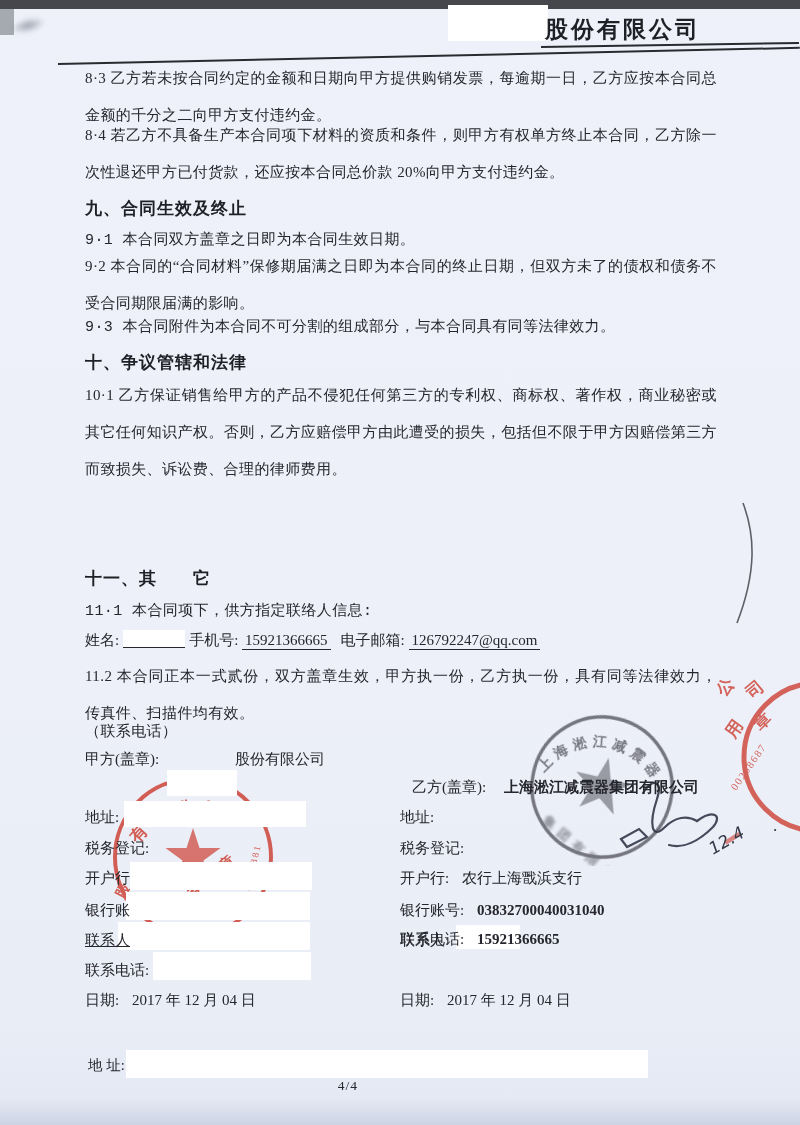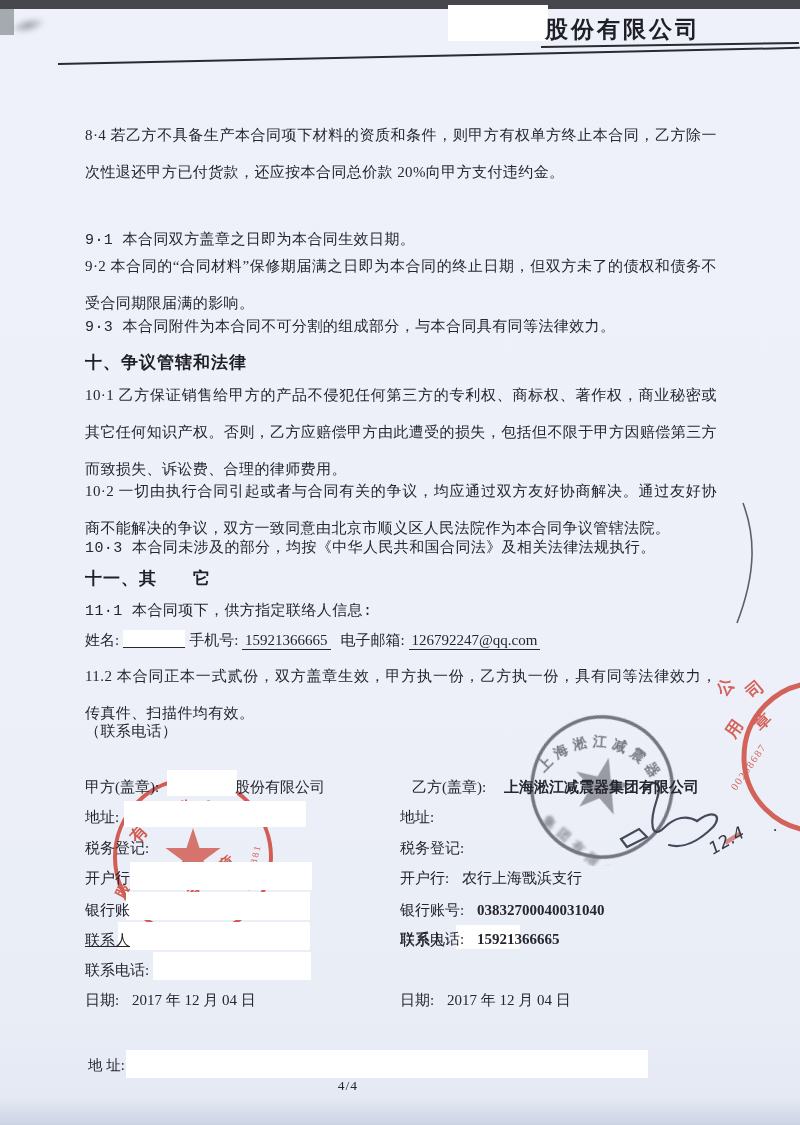--- a/index.html
+++ b/index.html
@@ -103,48 +103,48 @@
     </g>
     <text transform="translate(108,80) rotate(-30)" font-size="17" fill="#343848" font-family="DejaVu Sans, sans-serif" font-style="italic">12.4</text>
     <text transform="translate(168,56)" font-size="17" fill="#343848">.</text>
   </svg>
 
   <div class="wbox" style="left:448px;top:5px;width:100px;height:36px;"></div>
   <div class="company-header z6" style="position:absolute;z-index:6;">股份有限公司</div>
   <div class="header-underline"></div>
   <div class="long-rule"></div>
 
+  <div class="para" style="top:60px">8·3 乙方若未按合同约定的金额和日期向甲方提供购销发票，每逾期一日，乙方应按本合同总金额的千分之二向甲方支付违约金。</div>
   <div class="para" style="top:117px">8·4 若乙方不具备生产本合同项下材料的资质和条件，则甲方有权单方终止本合同，乙方除一次性退还甲方已付货款，还应按本合同总价款 20%向甲方支付违约金。</div>
+  <div class="heading" style="top:197px">九、合同生效及终止</div>
   <div class="line" style="top:230px">9·1 本合同双方盖章之日即为本合同生效日期。</div>
   <div class="para" style="top:248px">9·2 本合同的“合同材料”保修期届满之日即为本合同的终止日期，但双方未了的债权和债务不受合同期限届满的影响。</div>
   <div class="line" style="top:317px">9·3 本合同附件为本合同不可分割的组成部分，与本合同具有同等法律效力。</div>
   <div class="heading" style="top:351px">十、争议管辖和法律</div>
   <div class="para" style="top:377px">10·1 乙方保证销售给甲方的产品不侵犯任何第三方的专利权、商标权、著作权，商业秘密或其它任何知识产权。否则，乙方应赔偿甲方由此遭受的损失，包括但不限于甲方因赔偿第三方而致损失、诉讼费、合理的律师费用。</div>
-  <div class="para" style="top:473px">10·2 一切由执行合同引起或者与合同有关的争议，均应通过双方友好协商解决。通过友好协商不能解决的争议，双方一致同意由北京市顺义区人民法院作为本合同争议管辖法院。</div>
-  <div class="line" style="top:538px">10·3 本合同未涉及的部分，均按《中华人民共和国合同法》及相关法律法规执行。</div>
   <div class="heading" style="top:567px">十一、其　　它</div>
   <div class="line" style="top:601px">11·1 本合同项下，供方指定联络人信息:</div>
 
   <div class="contact-row">
     <span>姓名:</span><span class="blank-uline"></span><span>手机号:</span>
     <span class="uline">15921366665</span><span class="gap-s"></span><span>电子邮箱:</span>
     <span class="uline">126792247@qq.com</span>
   </div>
 
   <div class="para" style="top:658px">11.2 本合同正本一式贰份，双方盖章生效，甲方执一份，乙方执一份，具有同等法律效力，传真件、扫描件均有效。</div>
   <div class="line" style="top:722px">（联系电话）</div>
 
   <div class="wbox" style="left:167px;top:770px;width:70px;height:26px;"></div>
   <div class="wbox" style="left:124px;top:801px;width:182px;height:26px;"></div>
   <div class="wbox" style="left:130px;top:862px;width:182px;height:28px;"></div>
   <div class="wbox" style="left:126px;top:892px;width:184px;height:28px;"></div>
   <div class="wbox" style="left:118px;top:922px;width:192px;height:28px;"></div>
   <div class="wbox" style="left:153px;top:952px;width:158px;height:28px;"></div>
 
-  <div class="sig-row" style="left:85px;top:778px;">
+  <div class="sig-row" style="left:85px;top:750px;">
     <span>甲方(盖章):</span>
     <span style="margin-left:72px;">股份有限公司</span>
   </div>
   <div class="sig-row" style="left:85px;top:808px;"><span>地址:</span></div>
   <div class="sig-row" style="left:85px;top:839px;"><span>税务登记:</span></div>
   <div class="sig-row" style="left:85px;top:869px;"><span>开户行</span></div>
   <div class="sig-row" style="left:85px;top:901px;"><span>银行账</span></div>
   <div class="sig-row" style="left:85px;top:931px;text-decoration:underline;"><span>联系人</span></div>
   <div class="sig-row" style="left:85px;top:961px;"><span>联系电话:</span></div>
   <div class="sig-row" style="left:85px;top:991px;">

